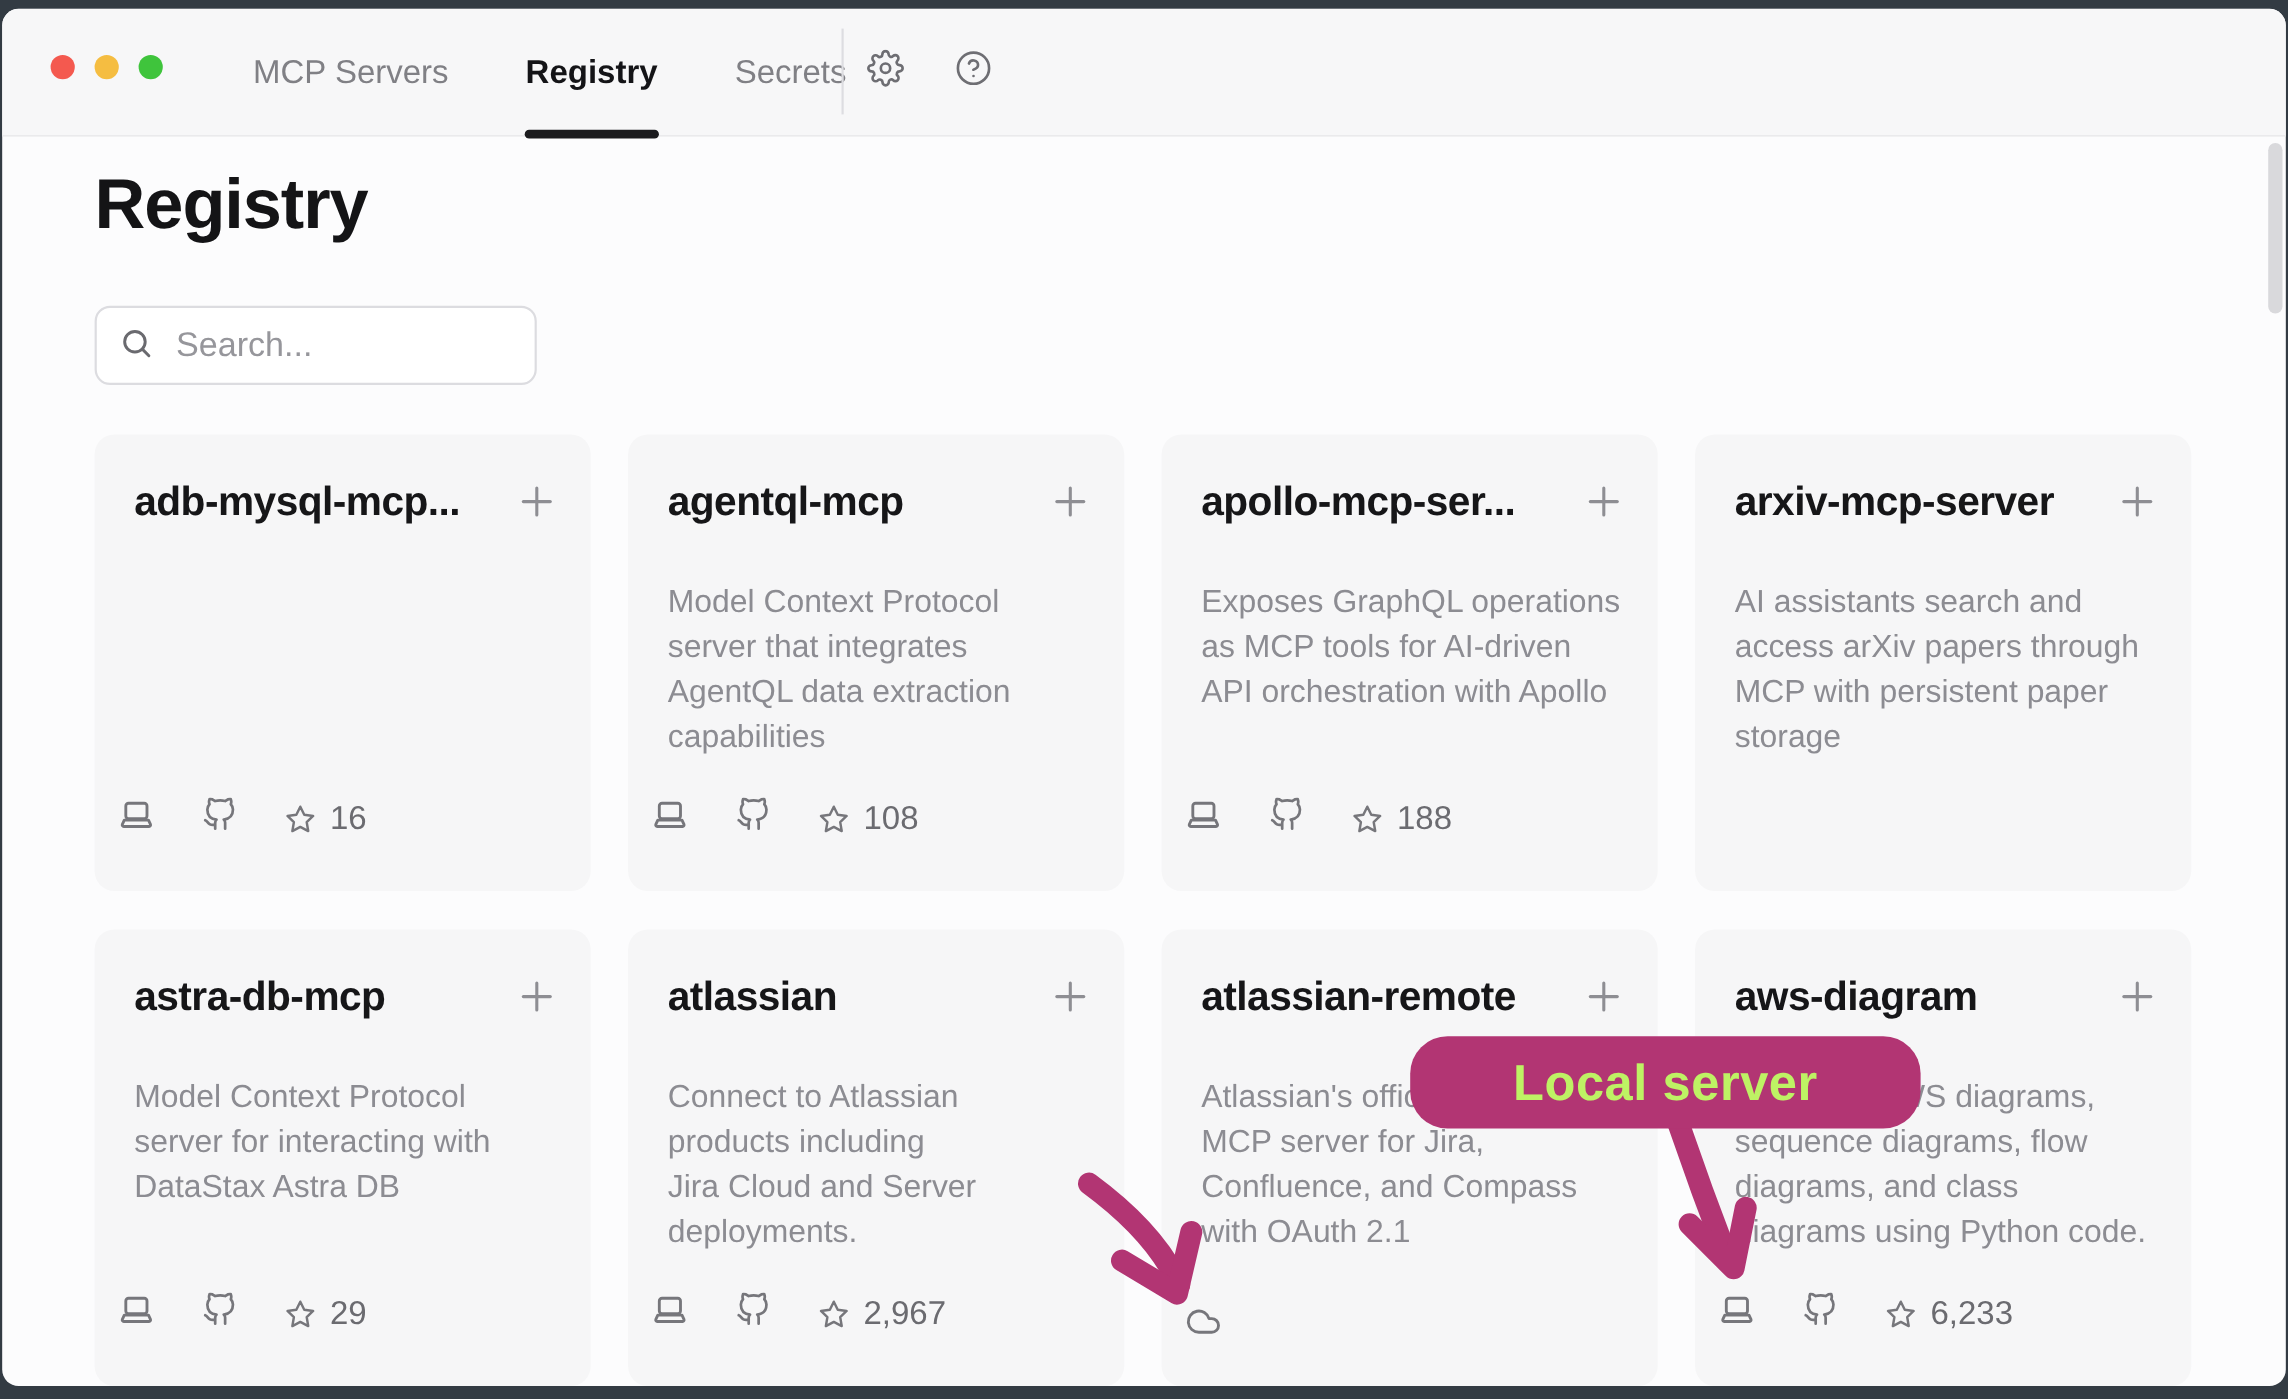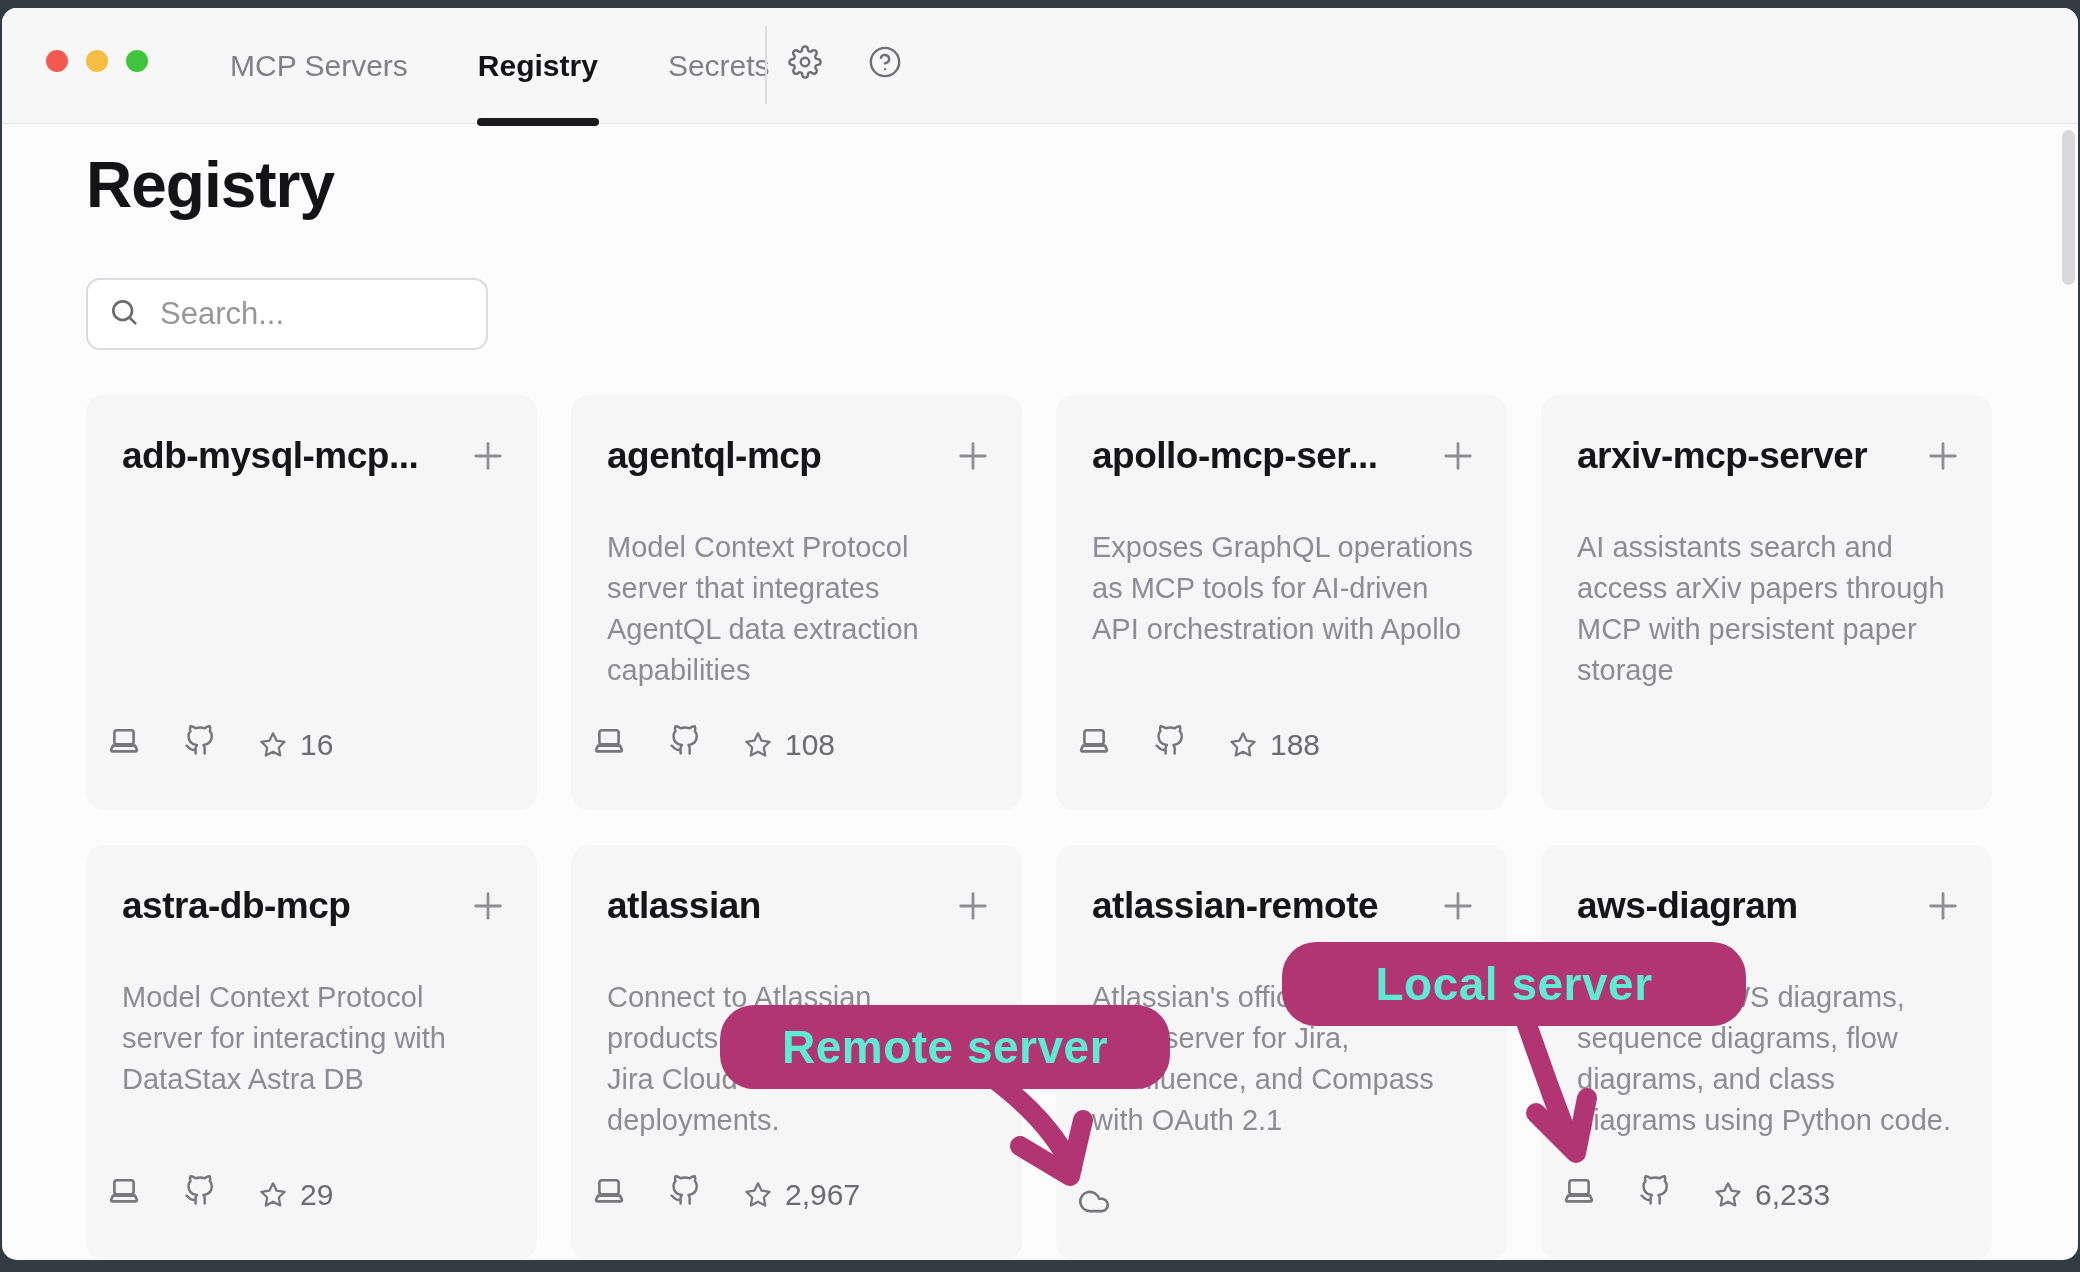--- a/index.html
+++ b/index.html
@@ -105,21 +105,21 @@
   .foot-cloud{top:340px;}
   
   .scrollbar{
     position:absolute;left:2060px;top:122px;width:13px;height:155px;
     background:#d9d9dc;border-radius:7px;
   }
   
   .bubble{
     position:absolute;height:84px;border-radius:34px;
     display:flex;align-items:center;justify-content:center;
-    color:#5eead4;font-size:46px;font-weight:700;letter-spacing:0.5px;
+    color:#bef264;font-size:46px;font-weight:700;letter-spacing:0.5px;
     z-index:31;white-space:nowrap;
   }
   .bubble-remote{left:718px;top:997px;width:450px;}
   .bubble-local{left:1280px;top:934px;width:464px;}
   .arrows{position:absolute;left:0;top:0;width:2076px;height:1252px;z-index:30;pointer-events:none;}
 </style>
 </head>
 <body>
 
 <div class="window">
@@ -435,21 +435,20 @@
             </span>
           <span class="count">6,233</span>
         </span>
       </div>
     </article>
 
   </section>
 
   <div class="scrollbar"></div>
 
-  <div class="bubble bubble-remote" style="background:#b23573">Remote server</div>
   <div class="bubble bubble-local" style="background:#b23573">Local server</div>
   <svg class="arrows" viewBox="0 0 2076 1252">
     <g fill="none" stroke="#b23573" stroke-width="20" stroke-linecap="round" stroke-linejoin="round">
       <path d="M 988 1068 Q 1048 1112 1070 1160"></path>
       <path d="M 1018 1138 L 1068 1168 L 1081 1112"></path>
     </g>
     <g fill="none" stroke="#b23573" stroke-width="20" stroke-linecap="round" stroke-linejoin="round">
       <path d="M 1522 1008 Q 1545 1075 1570 1140"></path>
       <path d="M 1534 1105 L 1574 1145 L 1585 1090"></path>
     </g>

